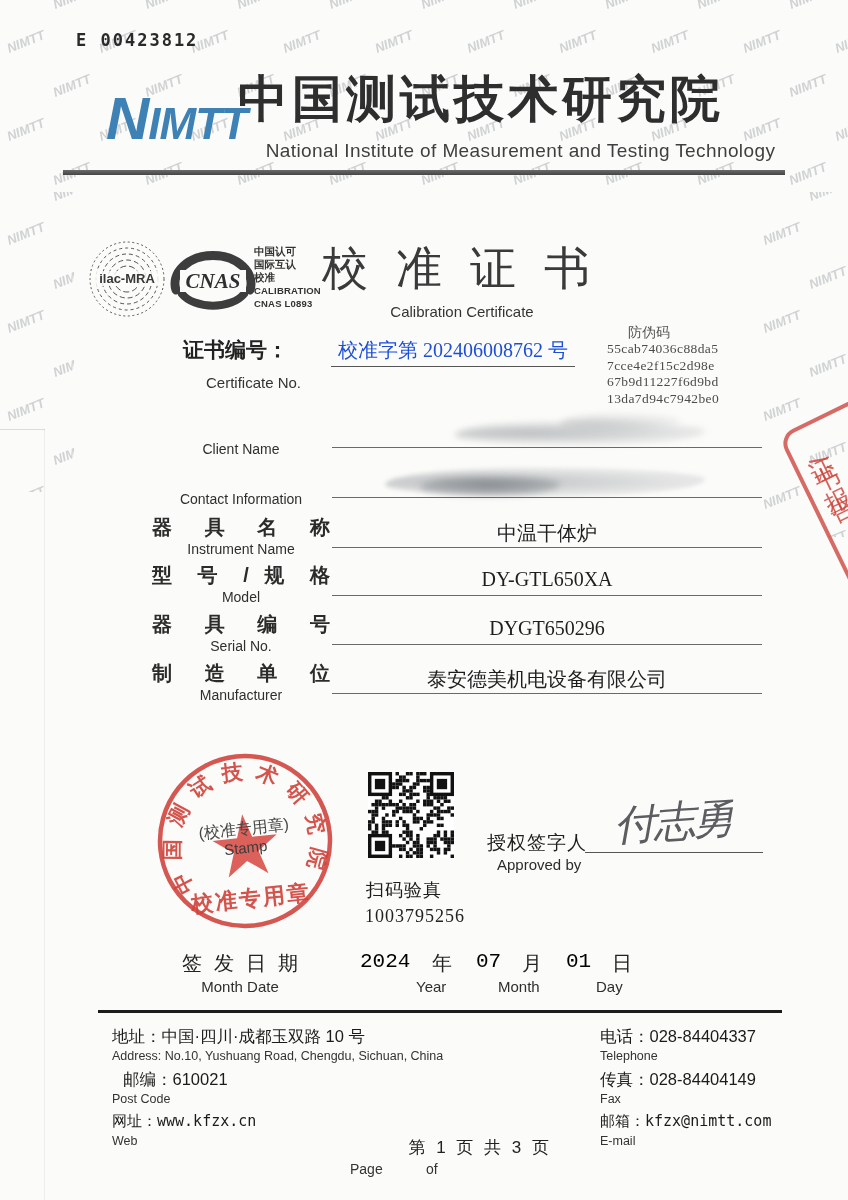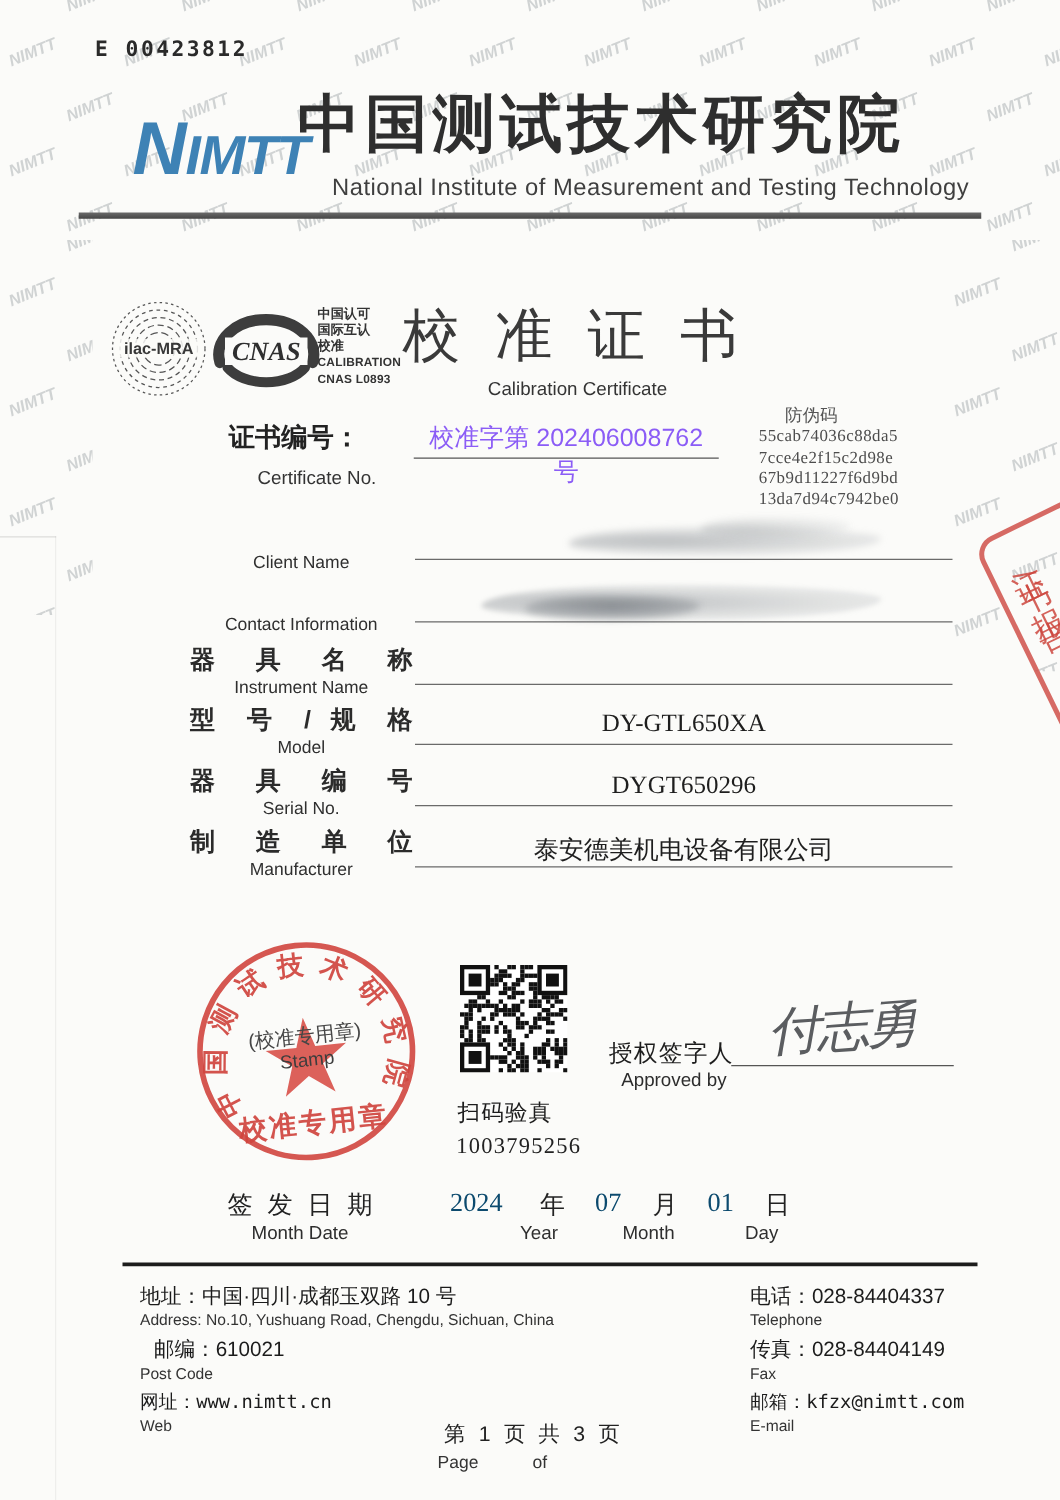--- a/index.html
+++ b/index.html
@@ -26,21 +26,21 @@
   .accred{left:254px;top:245px;line-height:13px;color:#333;z-index:1;}
   .accred .c{font-size:10.5px;font-weight:700;}
   .accred .e{font-size:9.5px;font-weight:700;letter-spacing:.2px;}
   .title-cn{left:322px;top:238px;font-size:46px;font-weight:500;color:#3a3a3a;
         letter-spacing:28px;white-space:nowrap;z-index:1;}
   .title-en{left:326px;top:303px;width:272px;text-align:center;font-size:15px;color:#343434;z-index:1;}
   
   .certno-cn{left:183px;top:336px;font-family:"Liberation Serif",serif;font-weight:600;
         font-size:21px;color:#222;z-index:1;}
   .certno-val{left:333px;top:337px;width:240px;text-align:center;
-        font-family:Liberation Sans, sans-serif;font-size:20px;color:#8b5cf6;z-index:1;}
+        font-family:Liberation Serif, serif;font-size:20px;color:#1d4ed8;z-index:1;}
   .certno-line{left:331px;top:366px;width:244px;border-bottom:1.5px solid #555;z-index:1;}
   .certno-en{left:206px;top:374px;font-size:15px;color:#333;z-index:1;}
   .af-label{left:628px;top:324px;font-family:"Liberation Serif",serif;font-size:14px;color:#555;z-index:1;}
   .af-codes{left:607px;top:341px;font-family:"Liberation Serif",serif;font-size:13.5px;
         line-height:16.5px;color:#4c4c4c;letter-spacing:.4px;z-index:1;}
   
   .f-cn{left:152px;width:178px;font-size:20px;font-weight:600;color:#2b2b2b;
         text-align:justify;text-align-last:justify;z-index:1;}
   .f-en{left:152px;width:178px;text-align:center;font-size:14px;color:#2f2f2f;z-index:1;}
   .f-line{left:332px;width:430px;border-bottom:1px solid #6a6a6a;height:0;z-index:1;}
@@ -57,28 +57,28 @@
         letter-spacing:1px;color:#222;z-index:1;}
   .appr-cn{left:487px;top:830px;font-size:19px;font-weight:500;color:#1d1d1d;letter-spacing:1px;z-index:1;}
   .appr-en{left:497px;top:856px;font-size:15px;color:#2c2c2c;z-index:1;}
   .appr-line{left:585px;top:852px;width:178px;border-bottom:1.5px solid #555;z-index:1;}
   .signature{left:614px;top:794px;font-family:"DejaVu Serif",serif;font-style:italic;
         font-size:42px;color:#45484c;opacity:.88;transform:rotate(-4deg);letter-spacing:-3px;z-index:2;}
   
   .iss-cn{left:182px;top:950px;width:116px;font-size:20px;font-weight:400;color:#222;
         text-align:justify;text-align-last:justify;z-index:1;}
   .iss-en{left:188px;top:978px;width:104px;text-align:center;font-size:15px;color:#2e2e2e;z-index:1;}
-  .d-val{font-family:Liberation Serif, serif;font-size:21px;color:#0c4a6e;top:950px;z-index:1;}
+  .d-val{font-family:Liberation Mono, monospace;font-size:21px;color:#000000;top:950px;z-index:1;}
   .d-cn{font-size:20px;font-weight:500;color:#222;top:950px;z-index:1;}
   .d-en{font-size:15px;color:#2e2e2e;top:978px;z-index:1;}
   
   .foot-sep{left:98px;top:1010px;width:684px;height:3px;background:#1c1c1c;z-index:1;}
   .fl-cn{font-size:16.5px;font-weight:500;color:#1b1b1b;z-index:1;}
   .fl-en{font-size:12.5px;color:#333;z-index:1;}
-  .pf-cn{left:302px;top:1136px;width:250px;text-align:center;font-size:17px;
+  .pf-cn{left:302px;top:1136px;width:250px;text-align:right;font-size:17px;
         letter-spacing:3px;color:#222;z-index:1;}
   .pf-en{top:1161px;font-size:14px;color:#333;z-index:1;}
   
   .side-stamp{left:778px;top:436px;width:140px;height:250px;border:4.5px solid rgba(205,70,62,.8);
         border-radius:16px;transform:rotate(-26deg);transform-origin:top left;z-index:4;
         display:flex;justify-content:flex-start;padding:14px 6px;box-sizing:border-box;}
   .side-stamp .col{writing-mode:vertical-rl;font-size:25px;color:rgba(205,70,62,.85);
         letter-spacing:9px;font-weight:500;}
   .side-stamp .col2{writing-mode:vertical-rl;font-size:25px;color:rgba(205,70,62,.7);
         letter-spacing:9px;margin-left:26px;font-weight:500;}
@@ -231,20 +231,21 @@
 
   <div class="abs f-en" style="top:491px">Contact Information</div>
   <div class="abs f-line" style="top:497px"></div>
   <div class="abs f-val" style="top:470px"></div>
   <div class="redact" style="left:385px;top:468px;width:320px;height:28px;filter:blur(2px)"></div>
   <div class="redact" style="left:420px;top:476px;width:140px;height:20px;background:radial-gradient(ellipse,rgba(90,96,104,.55),rgba(130,136,142,.2))"></div>
 
   <div class="abs f-cn" style="top:514px">器 具 名 称</div>
   <div class="abs f-en" style="top:541px">Instrument Name</div>
   <div class="abs f-line" style="top:547px"></div>
+  <div class="abs f-val" style="top:520px">中温干体炉</div>
 
   <div class="abs f-cn" style="top:562px">型 号 / 规 格</div>
   <div class="abs f-en" style="top:589px">Model</div>
   <div class="abs f-line" style="top:595px"></div>
   <div class="abs f-val" style="top:568px">DY-GTL650XA</div>
 
   <div class="abs f-cn" style="top:611px">器 具 编 号</div>
   <div class="abs f-en" style="top:638px">Serial No.</div>
   <div class="abs f-line" style="top:644px"></div>
   <div class="abs f-val" style="top:617px">DYGT650296</div>
@@ -514,21 +515,21 @@
   <div class="abs d-cn" style="left:612px">日</div>
   <div class="abs d-en" style="left:416px">Year</div>
   <div class="abs d-en" style="left:498px">Month</div>
   <div class="abs d-en" style="left:596px">Day</div>
 
   <div class="abs foot-sep"></div>
   <div class="abs fl-cn" style="left:112px;top:1026px">地址：中国·四川·成都玉双路 10 号</div>
   <div class="abs fl-en" style="left:112px;top:1049px">Address: No.10, Yushuang Road, Chengdu, Sichuan, China</div>
   <div class="abs fl-cn" style="left:123px;top:1069px">邮编：610021</div>
   <div class="abs fl-en" style="left:112px;top:1092px">Post Code</div>
-  <div class="abs fl-cn" style="left:112px;top:1112px;font-family:'DejaVu Sans Mono',monospace;font-size:15px">网址：www.nimtt.cn</div>
+  <div class="abs fl-cn" style="left:112px;top:1112px;font-family:'DejaVu Sans Mono',monospace;font-size:15px">网址：www.kfzx.cn</div>
   <div class="abs fl-en" style="left:112px;top:1134px">Web</div>
   <div class="abs fl-cn" style="left:600px;top:1026px">电话：028-84404337</div>
   <div class="abs fl-en" style="left:600px;top:1049px">Telephone</div>
   <div class="abs fl-cn" style="left:600px;top:1069px">传真：028-84404149</div>
   <div class="abs fl-en" style="left:600px;top:1092px">Fax</div>
   <div class="abs fl-cn" style="left:600px;top:1112px;font-family:'DejaVu Sans Mono',monospace;font-size:15px">邮箱：kfzx@nimtt.com</div>
   <div class="abs fl-en" style="left:600px;top:1134px">E-mail</div>
 
   <div class="abs pf-cn">第 1 页 共 3 页</div>
   <div class="abs pf-en" style="left:350px">Page</div>

